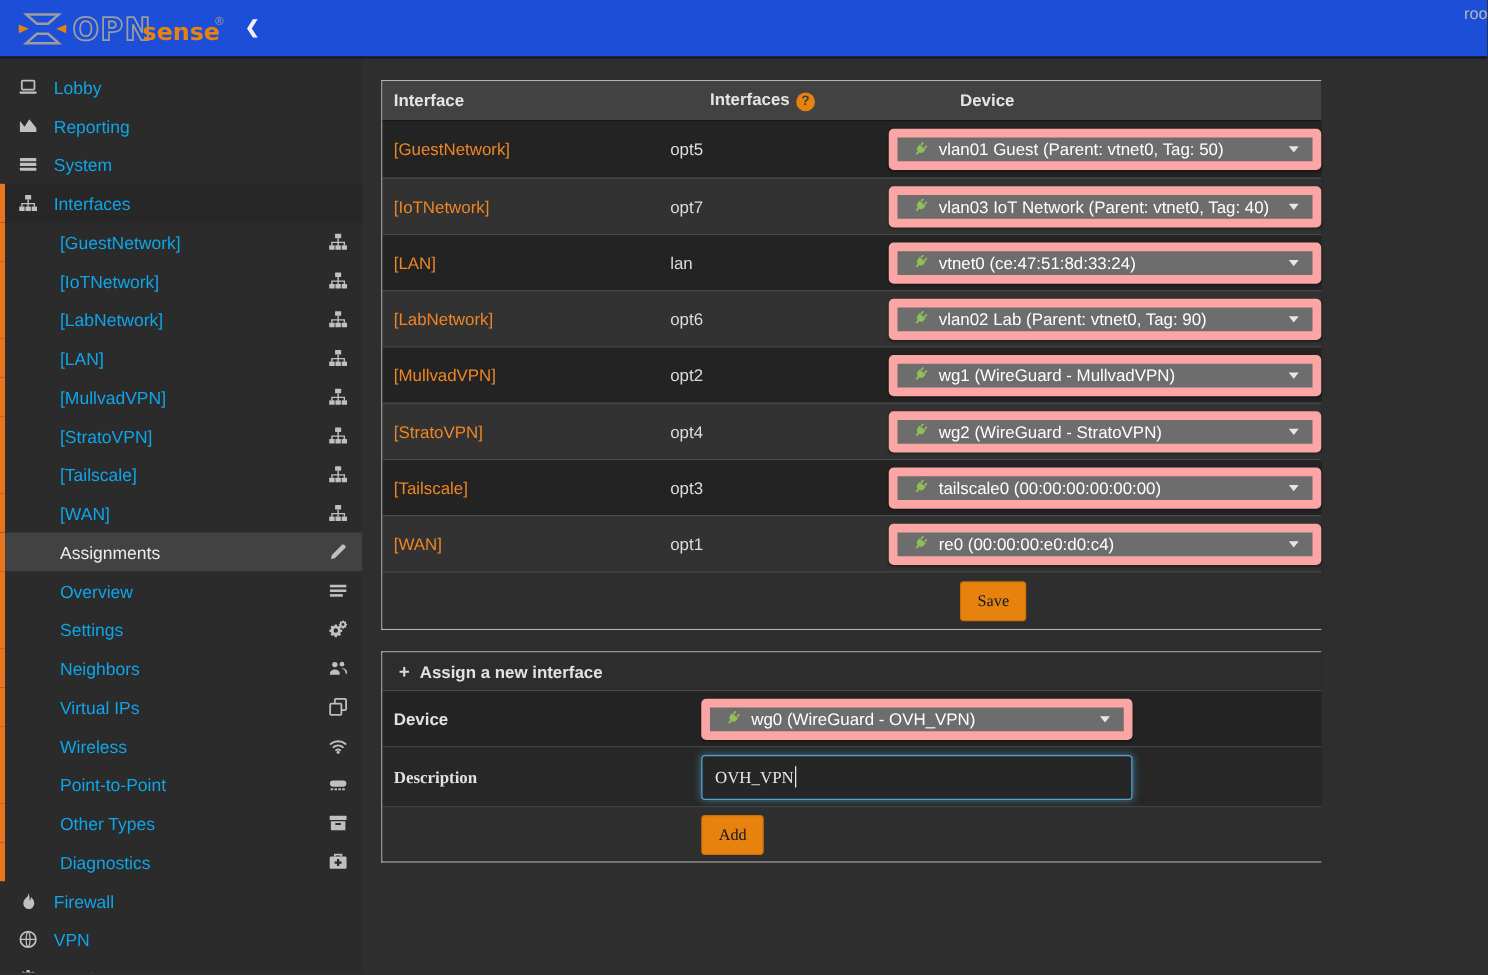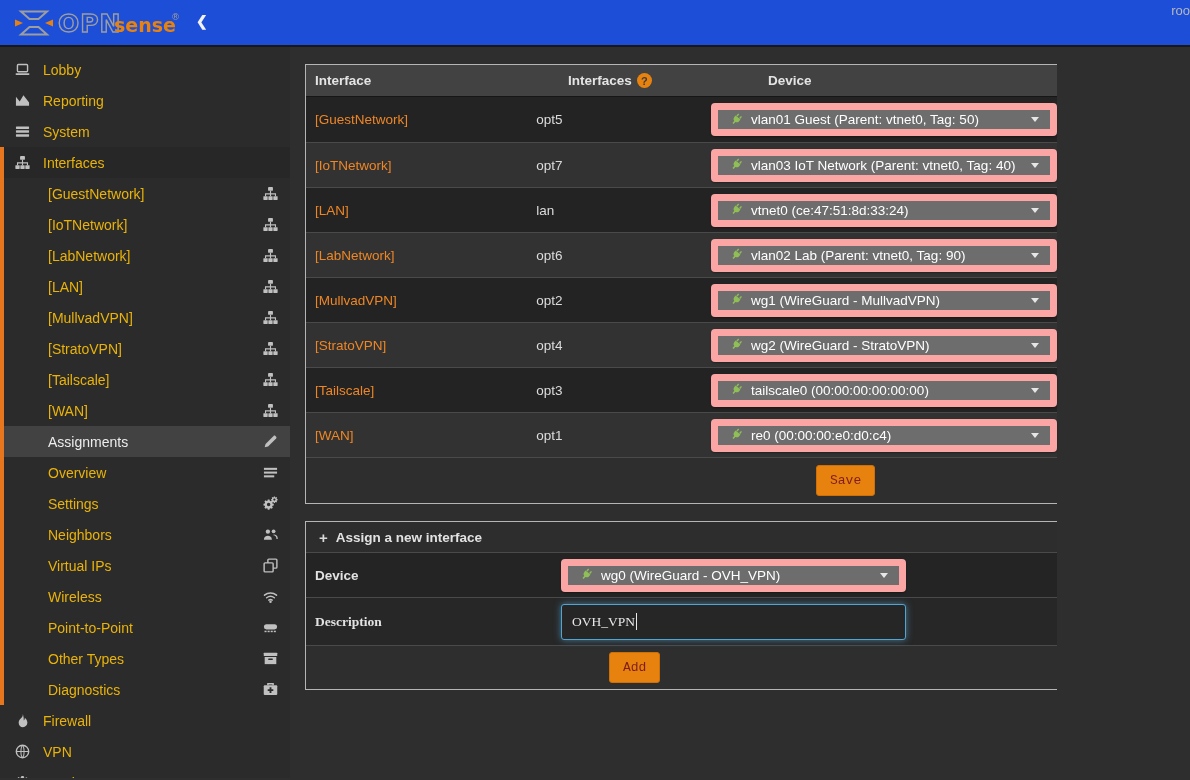--- a/index.html
+++ b/index.html
@@ -28,21 +28,21 @@
   .collapse{ position:absolute; left:196px; top:13px; color:#f2f2f2; font-size:14px; font-weight:bold; cursor:pointer;}
   .user{ position:absolute; right:0px; top:3px; color:#b8b8b8; font-size:13px; }
 
   
   .layout{ display:flex; height:731px; }
   .sidebar{ width:290px; flex-shrink:0; background:#2b2b2b; padding-top:7px; overflow:hidden;}
   .main{ flex:1; background:#2e2e2e; }
 
   
   .nav-item{ height:31px; display:flex; align-items:center; gap:12px;
-    color:#eab308; font-size:14px; padding-left:13px; position:relative; cursor:pointer; }
+    color:#0ea5e9; font-size:14px; padding-left:13px; position:relative; cursor:pointer; }
   .nav-item .licon{ width:18px; display:flex; justify-content:center; color:#c0c0c0; }
   .nav-item .licon svg{ width:15px; height:15px; }
   .nav-item .ricon{ position:absolute; right:12px; color:#c0c0c0; display:flex; }
   .nav-item .ricon svg{ width:15px; height:15px; }
   .nav-item.level2{ padding-left:48px; }
   .nav-item.grouped{ border-left:4px solid var(--groupbar); }
   .nav-item.grouped.level2{ padding-left:44px; }
   .nav-item.grouped.level1{ padding-left:9px; }
   .nav-item.parent-open{ background:#272727; }
   .nav-item.active{ background:#424242; color:#ececec; }
@@ -74,21 +74,21 @@
     border-radius:4px; display:flex; align-items:center; gap:8px; padding:0 11px;
     color:#ffffff; font-size:13.5px; cursor:pointer; box-shadow:0 1px 2px rgba(0,0,0,.35);}
   .select .plug{ display:flex; color:var(--plug); }
   .select .plug svg{ width:14px; height:14px; }
   .caret{ margin-left:auto; width:0; height:0; border-left:4.5px solid transparent;
     border-right:4.5px solid transparent; border-top:5.5px solid #e6e6e6; }
 
   .save-row{ height:46px; background:#2e2e2e; border-top:1px solid #4a4a4a;
     display:flex; align-items:center; padding-left:462px; }
   .btn{ background:var(--accent); border:1px solid #cf7007; border-radius:3px;
-    color:#7f1d1d; font-size:13px; padding:7px 13px; cursor:pointer; font-family:Liberation Mono, monospace;margin-left:48px;}
+    color:#0f172a; font-size:13px; padding:7px 13px; cursor:pointer; font-family:Liberation Serif, serif;}
 
   .assign-header{ height:31px; background:#2d2d2d; border-bottom:1px solid #4a4a4a;
     display:flex; align-items:center; gap:8px; padding-left:13px;
     color:#e2e2e2; font-size:13.5px; font-weight:bold;}
   .plus-ico{ font-size:15px; font-weight:bold; color:#d8d8d8; }
 
   .form-row{ display:flex; align-items:center; }
   .form-row .flabel{ width:255px; padding-left:9px; color:#e2e2e2; font-size:13.5px; font-weight:bold;}
   .row-device{ height:45px; background:#242424; border-bottom:1px solid #4a4a4a;}
   .row-desc{ height:48px; background:#272727; border-bottom:1px solid #4a4a4a;font-family:Liberation Serif, serif;}

